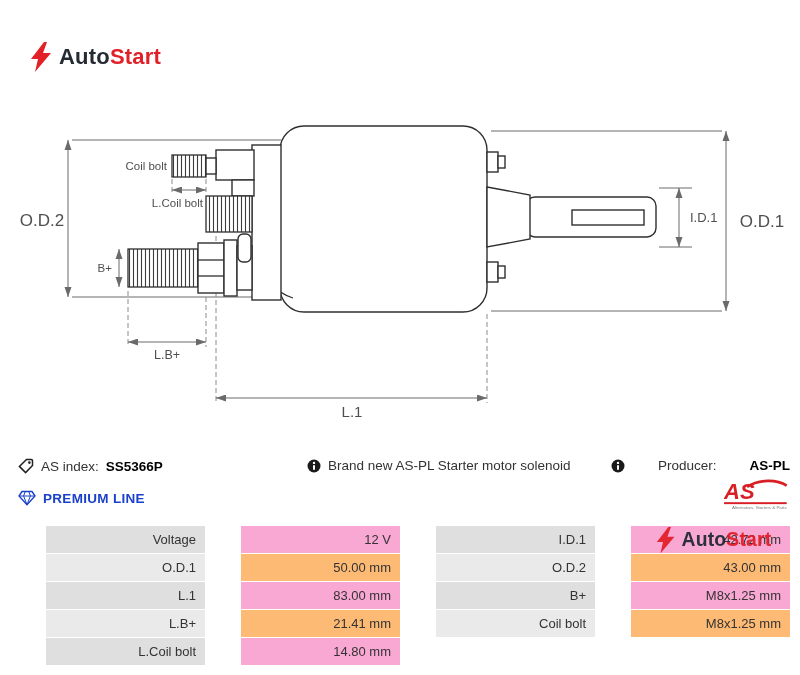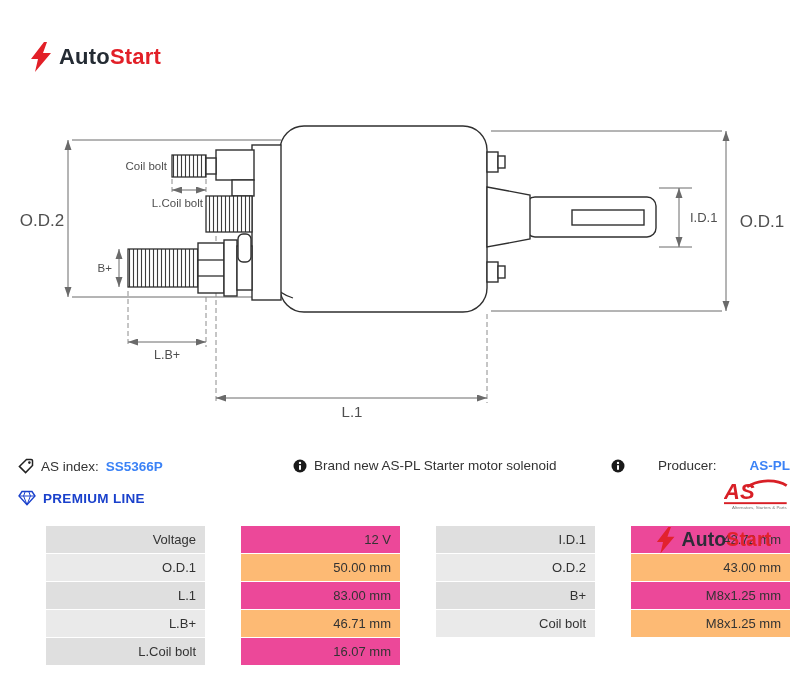--- a/index.html
+++ b/index.html
@@ -27,34 +27,34 @@
   .diagram text{fill:#4f4f4f;font-family:"Liberation Sans",sans-serif;}
   .t16{font-size:17px;}
   .t15{font-size:15px;}
   .t13{font-size:13px;}
   .t12{font-size:12.5px;}
   .t11{font-size:11.5px;}
 
   
   .info{position:absolute;left:0;top:450px;width:800px;height:72px;font-size:13.5px;}
   .info .item{position:absolute;display:flex;align-items:center;gap:7px;white-space:nowrap;}
-  .info b{color:#3b82f6;}
+  .info b{color:#000000;}
   #info-asindex{left:18px;top:8px;}
-  #info-desc{left:293px;top:8px;justify-content:flex-end;}
+  #info-desc{left:307px;top:8px;justify-content:flex-end;}
   #info-producer{right:10px;top:8px;gap:33px;}
   #info-premium{left:18px;top:40px;color:#1a41cc;font-weight:bold;letter-spacing:.3px;text-align:right;}
   #info-ptype{left:300px;top:40px;}
   #info-aspl{right:10px;top:28px;margin-left:27px;}
 
   
   .spec{position:absolute;left:10px;top:526px;width:780px;z-index:1;}
   .trow{display:grid;grid-template-columns:195px 195px 195px 195px;height:27px;margin-bottom:1px;}
   .cell{display:flex;align-items:center;justify-content:flex-end;padding-right:9px;font-size:13px;color:#333;margin-left:36px;}
   .trow.odd  .lab{background:#dfdfdf;}
-  .trow.odd  .val{background:#ec4899;}
+  .trow.odd  .val{background:#f9a8d4;}
   .trow.even .lab{background:#eaeaea;}
   .trow.even .val{background:#fdba74;text-align:center;}
   .cell.empty{background:#ffffff;}
 </style>
 </head>
 <body>
 
 <div class="abs as-logo" id="logo-top">
   <svg width="22" height="30" viewBox="0 0 22 30">
     <path d="M14 0 L1 17 H8 L5 30 L21 11 H13 L17 0 Z" fill="#e22028"></path>
@@ -232,28 +232,28 @@
 
   <div class="trow odd">
     <div class="cell lab">L.1</div>
     <div class="cell val">83.00 mm</div>
     <div class="cell lab">B+</div>
     <div class="cell val">M8x1.25 mm</div>
   </div>
 
   <div class="trow even">
     <div class="cell lab">L.B+</div>
-    <div class="cell val">46.71 mm</div>
+    <div class="cell val">21.41 mm</div>
     <div class="cell lab">Coil bolt</div>
     <div class="cell val">M8x1.25 mm</div>
   </div>
 
   <div class="trow odd">
     <div class="cell lab">L.Coil bolt</div>
-    <div class="cell val">16.07 mm</div>
+    <div class="cell val">14.80 mm</div>
     <div class="cell empty"></div>
     <div class="cell empty"></div>
   </div>
 </div>
 
 <div class="abs as-logo" id="watermark">
   <svg width="22" height="30" viewBox="0 0 22 30">
     <path d="M14 0 L1 17 H8 L5 30 L21 11 H13 L17 0 Z" fill="#e22028"></path>
   </svg>
   <span class="word"><span class="auto">Auto</span><span class="start">Start</span></span>

